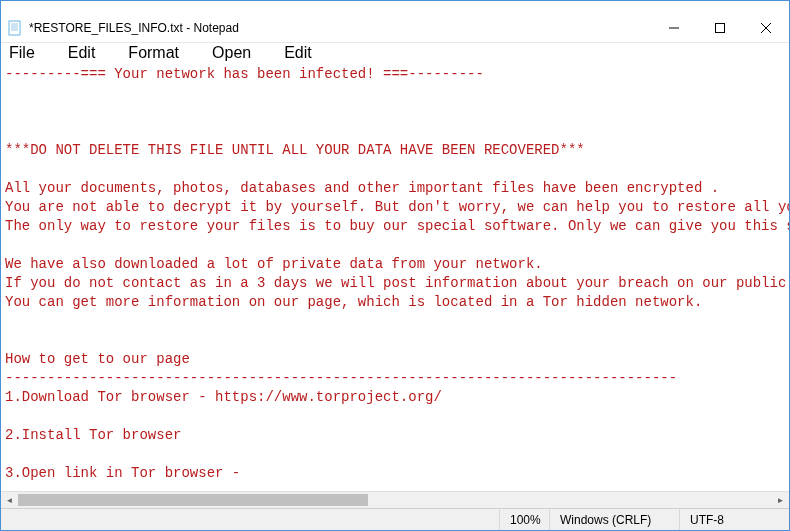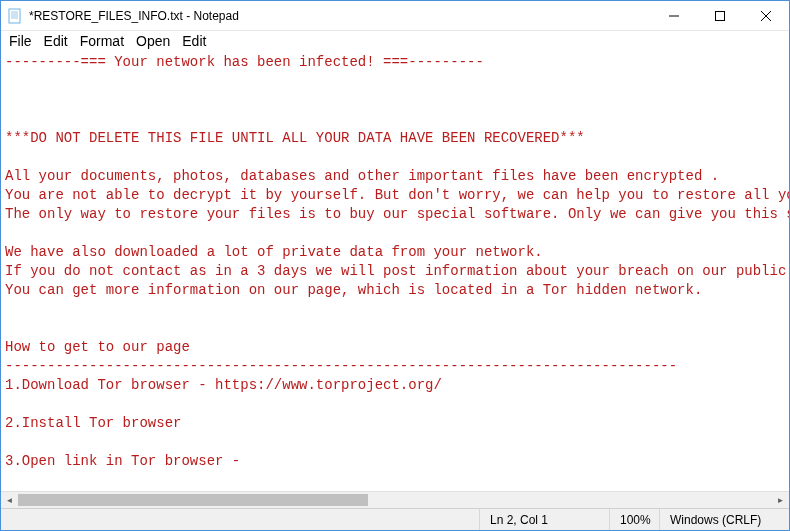--- a/index.html
+++ b/index.html
@@ -23,20 +23,21 @@
       display: flex;
       flex-direction: column;
     }
     .titlebar {
       height: 30px;
       background: #ffffff;
       display: flex;
       align-items: center;
       padding: 0 0 0 6px;
       border-bottom: 1px solid #e8e8e8;
+      margin-top: 12px;
     }
     .titlebar-icon {
       width: 16px;
       height: 16px;
       margin-right: 6px;
       display: flex;
       align-items: center;
       justify-content: center;
     }
     .titlebar-title {
@@ -58,21 +59,22 @@
       font-size: 10px;
       color: #000;
       cursor: default;
     }
     .menubar {
       height: 20px;
       background: #ffffff;
       display: flex;
       align-items: center;
       padding: 0 2px;
-      font-size: 14px;
+      font-size: 16px;
+      gap: 21px;
     }
     .menu-item {
       padding: 2px 6px;
       cursor: default;
     }
     .content {
       flex: 1;
       overflow: hidden;
       background: #ffffff;
       position: relative;
@@ -218,17 +220,17 @@
   <div class="scrollbar-h">
     <div class="scrollbar-arrow">◄</div>
     <div class="scrollbar-track">
       <div class="scrollbar-thumb"></div>
     </div>
     <div class="scrollbar-arrow">►</div>
   </div>
 
   <div class="statusbar">
     <div class="status-spacer"></div>
-    <div class="status-segment" style="width:130px">Ln 2, Col 1</div>
     <div class="status-segment" style="width:50px">100%</div>
     <div class="status-segment" style="width:130px">Windows (CRLF)</div>
+    <div class="status-segment" style="width:110px">UTF-8</div>
   </div>
 </div>
 
 </body></html>

